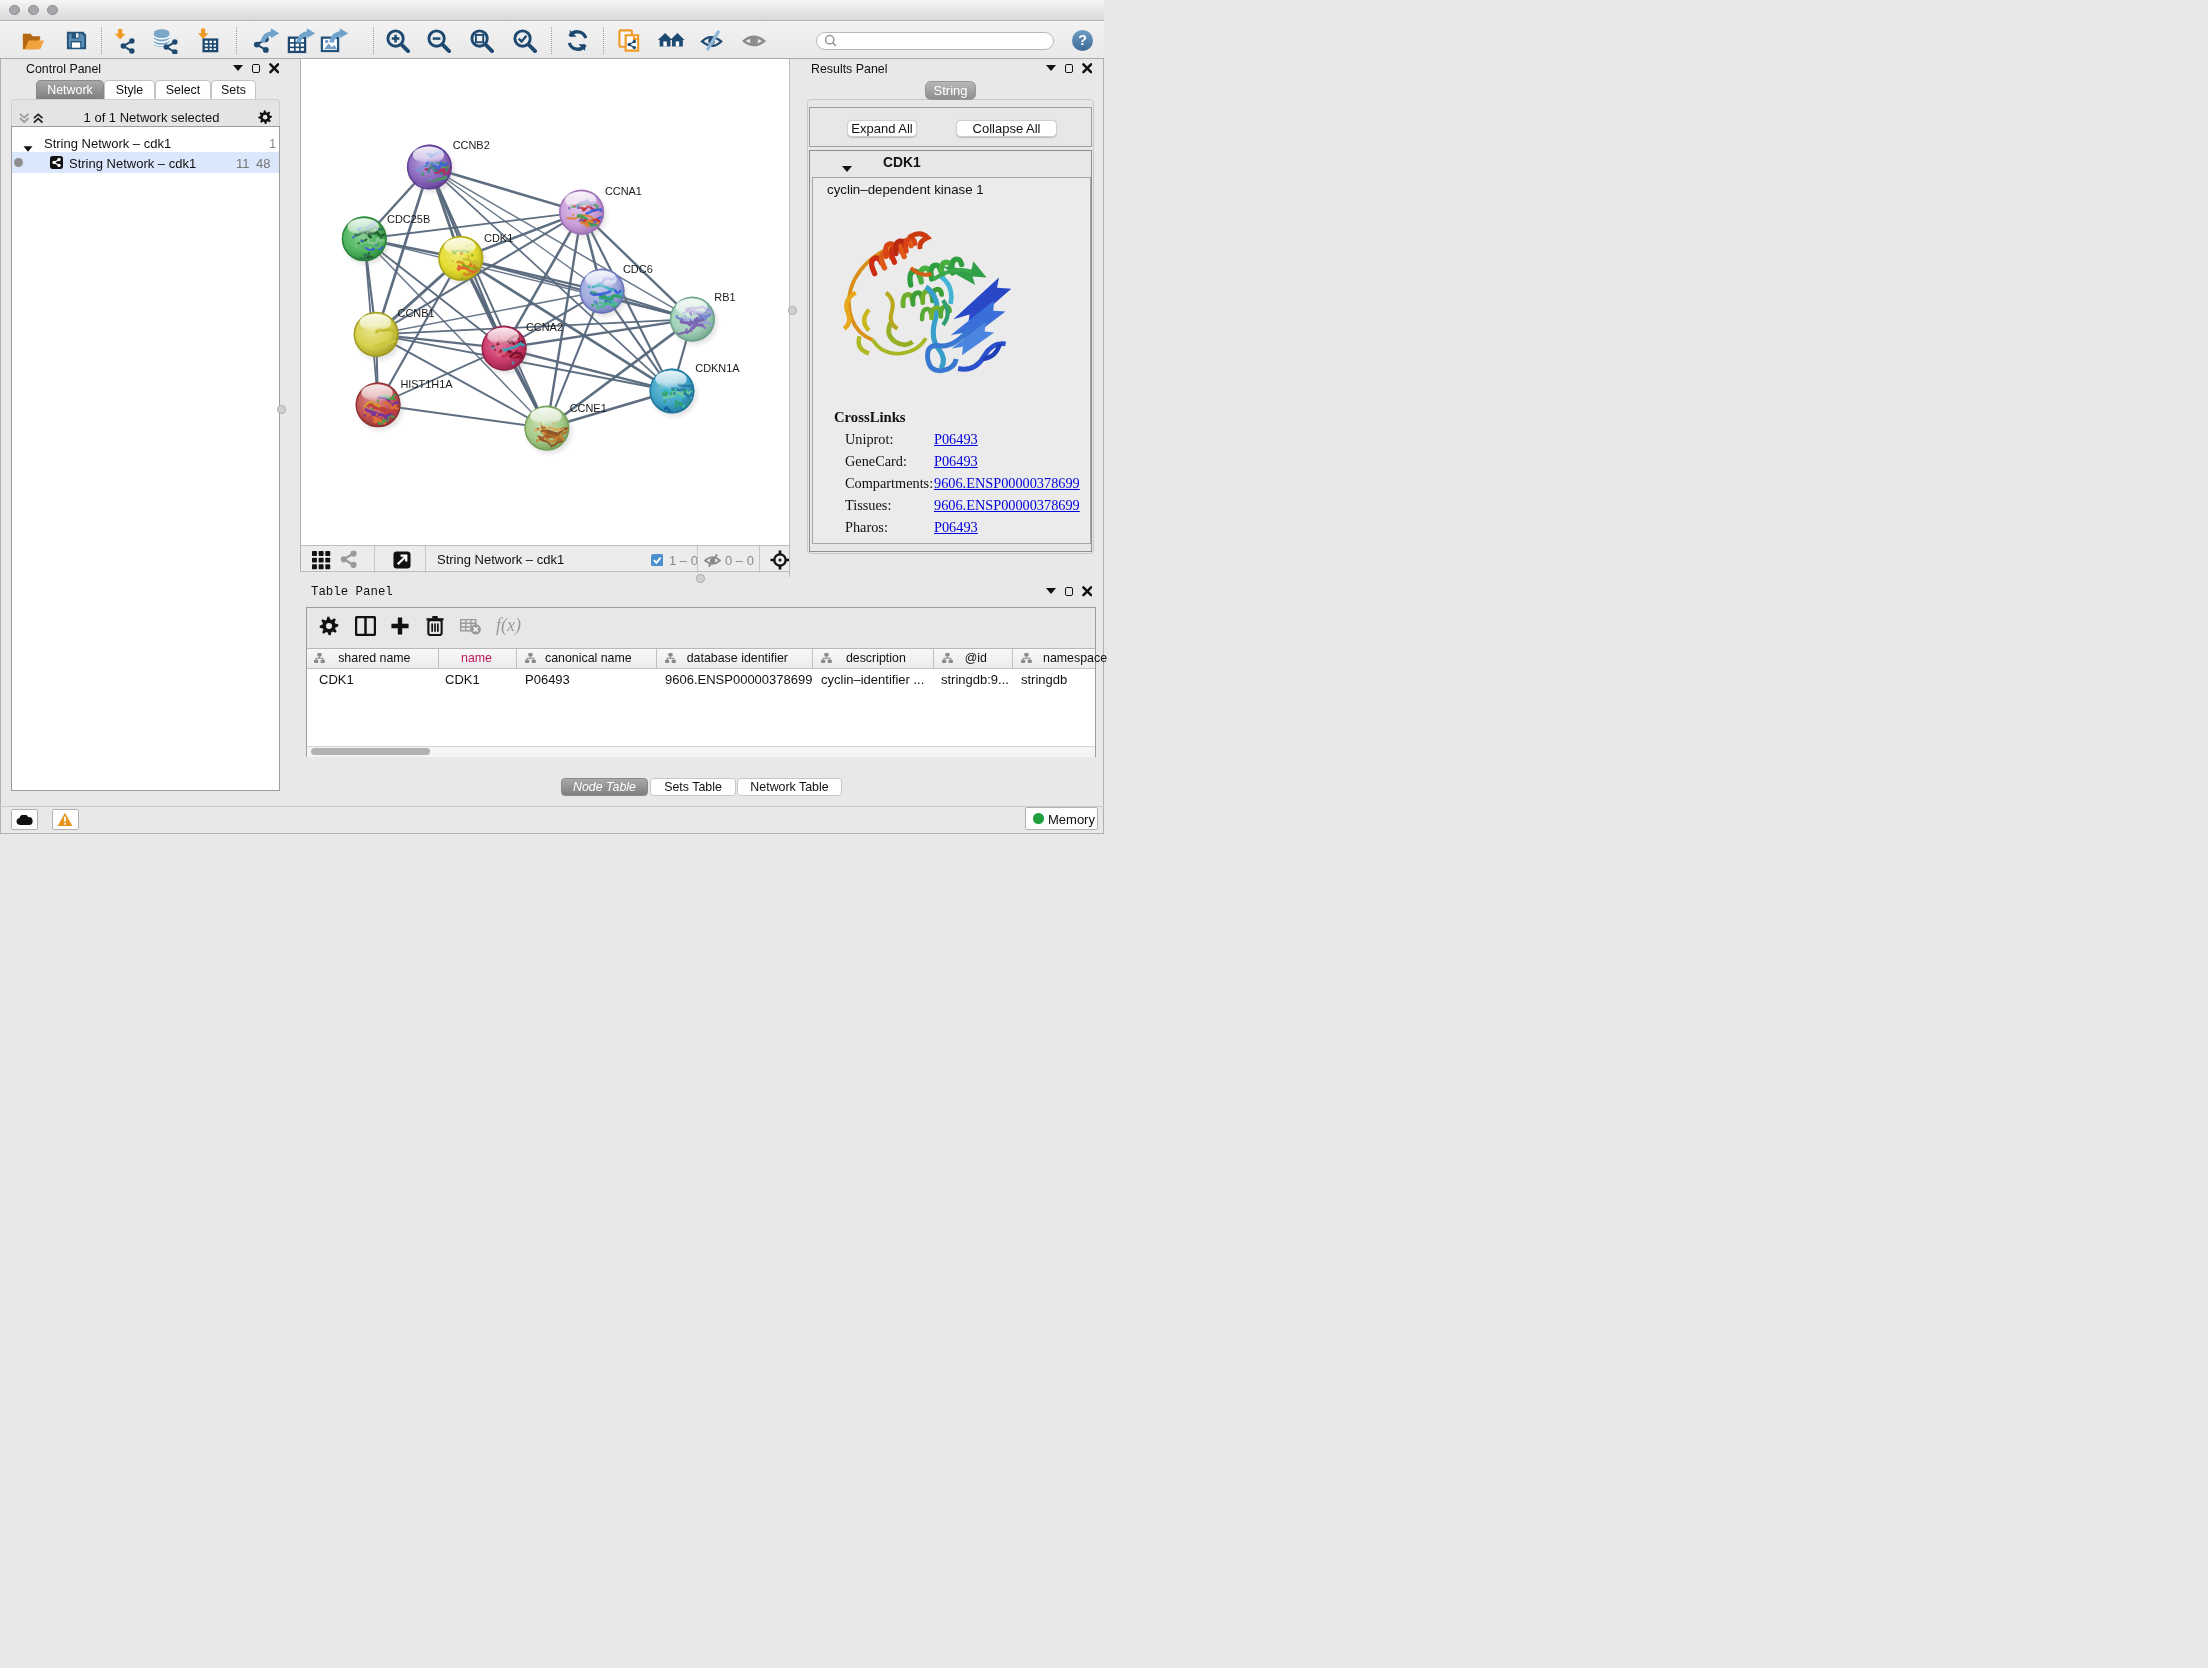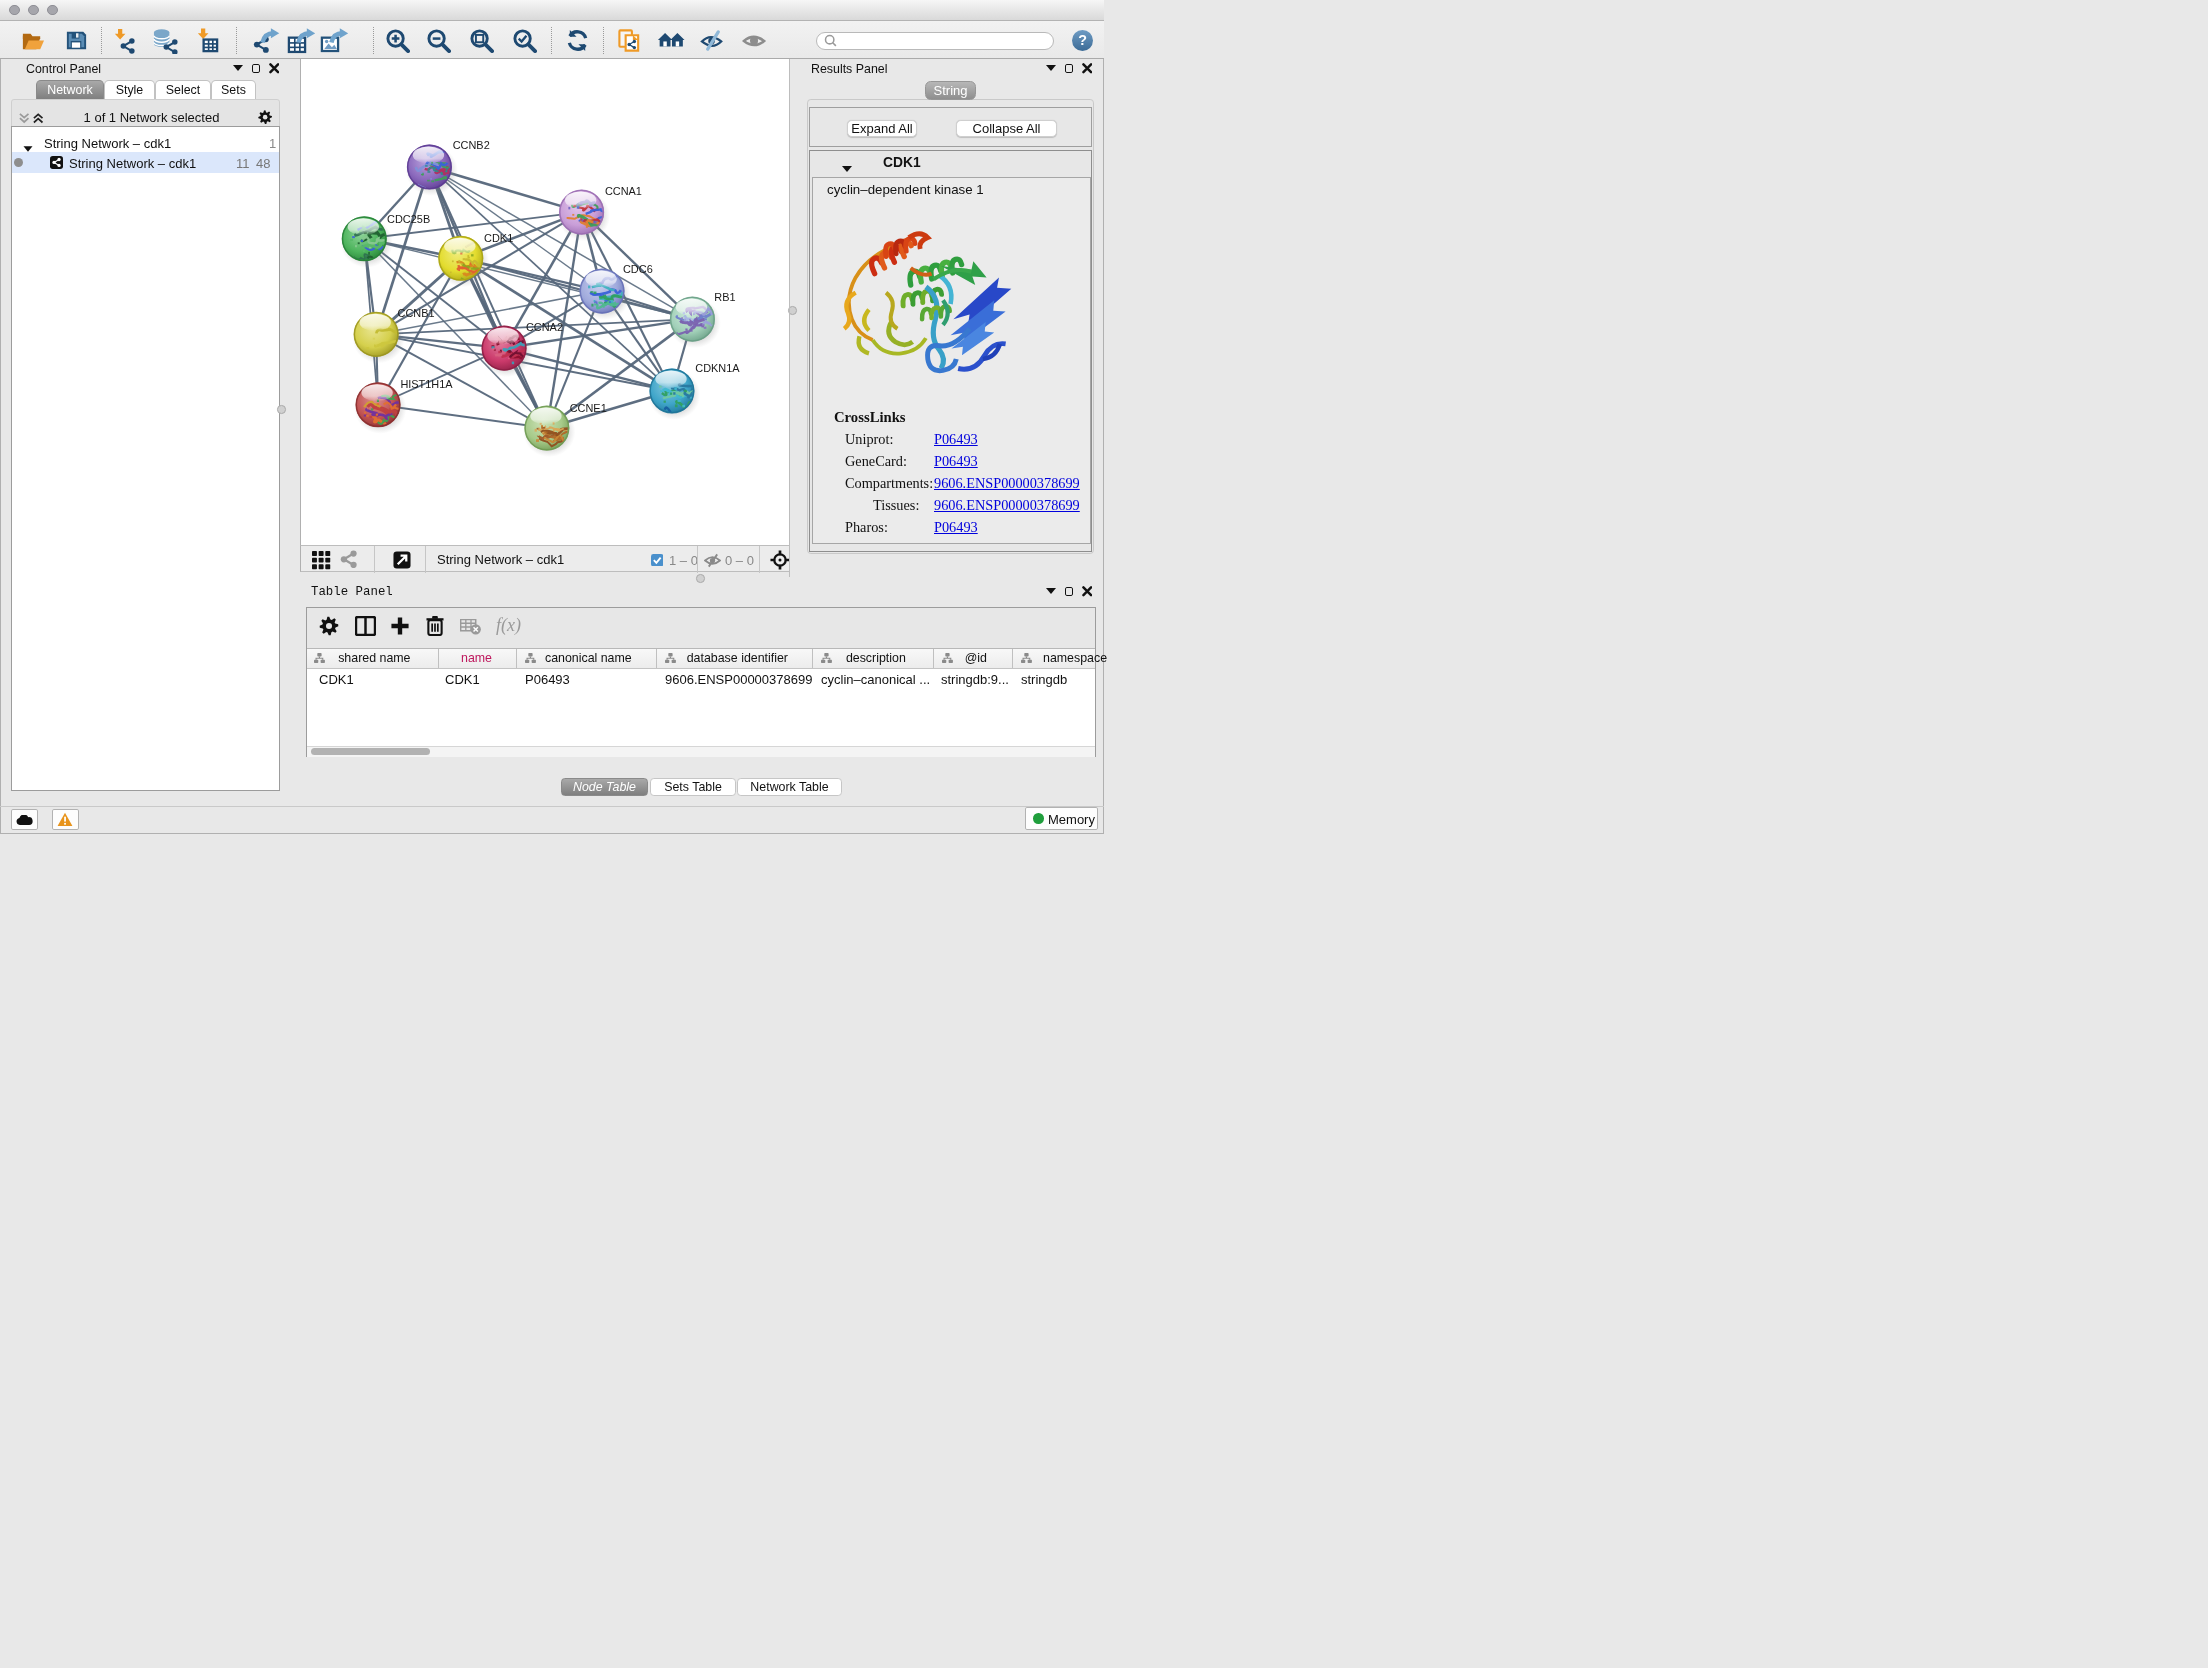--- a/index.html
+++ b/index.html
@@ -749,21 +749,21 @@
     <path d="M84,44 q12,10 22,6" stroke="#d06018" fill="none" stroke-width="4.2"></path>
     <path d="M118,78 q10,14 0,26" stroke="#2f9e70" fill="none" stroke-width="4.4"></path>
   </svg>
 <div class="abs" style="left:834px;top:409px;font-family:'Liberation Serif',serif;font-size:14.7px;font-weight:bold;color:#111;">CrossLinks</div>
 <div class="abs" style="left:845px;top:431px;font-family:'Liberation Serif',serif;font-size:14.3px;color:#111;">Uniprot:</div>
 <div class="abs" style="left:934px;top:431px;font-family:'Liberation Serif',serif;font-size:14.3px;"><a class="lnk">P06493</a></div>
 <div class="abs" style="left:845px;top:453px;font-family:'Liberation Serif',serif;font-size:14.3px;color:#111;">GeneCard:</div>
 <div class="abs" style="left:934px;top:453px;font-family:'Liberation Serif',serif;font-size:14.3px;"><a class="lnk">P06493</a></div>
 <div class="abs" style="left:845px;top:475px;font-family:'Liberation Serif',serif;font-size:14.3px;color:#111;">Compartments:</div>
 <div class="abs" style="left:934px;top:475px;font-family:'Liberation Serif',serif;font-size:14.3px;"><a class="lnk">9606.ENSP00000378699</a></div>
-<div class="abs" style="left:845px;top:497px;font-family:'Liberation Serif',serif;font-size:14.3px;color:#111;margin-left:28px;">Tissues:</div>
+<div class="abs" style="left:845px;top:497px;font-family:'Liberation Serif',serif;font-size:14.3px;color:#111;">Tissues:</div>
 <div class="abs" style="left:934px;top:497px;font-family:'Liberation Serif',serif;font-size:14.3px;"><a class="lnk">9606.ENSP00000378699</a></div>
 <div class="abs" style="left:845px;top:519px;font-family:'Liberation Serif',serif;font-size:14.3px;color:#111;">Pharos:</div>
 <div class="abs" style="left:934px;top:519px;font-family:'Liberation Serif',serif;font-size:14.3px;"><a class="lnk">P06493</a></div>
 <div class="abs ptitle" style="left:311px;top:585px;font-family:Liberation Mono, monospace;">Table Panel</div>
 <div class="panelbtns" style="left:1046px;top:586px;">
     <span class="tri-d"></span>
     <span class="flo"></span>
     <svg width="10.5" height="10.5" viewBox="0 0 11 11">
       <path d="M1.5,1.5 L9.5,9.5 M9.5,1.5 L1.5,9.5" stroke="#111" stroke-width="2.6" stroke-linecap="round"></path>
     </svg>
@@ -841,21 +841,21 @@
     <rect x="3.5" y="0" width="4.5" height="3.6" rx="0.8" fill="#8a8a8a"></rect>
     <rect x="0" y="7" width="4.5" height="3.6" rx="0.8" fill="#8a8a8a"></rect>
     <rect x="7" y="7" width="4.5" height="3.6" rx="0.8" fill="#8a8a8a"></rect>
     <path d="M5.7,3.6 v2 M2.2,7 v-1.5 h7 V7" stroke="#8a8a8a" stroke-width="1.2" fill="none"></path>
   </svg>
 <div class="abs" style="left:307px;top:669px;width:788px;height:77px;background:#fff;"></div>
 <div class="abs" style="left:319px;top:672px;font-size:13px;color:#111;">CDK1</div>
 <div class="abs" style="left:445px;top:672px;font-size:13px;color:#111;">CDK1</div>
 <div class="abs" style="left:525px;top:672px;font-size:13px;color:#111;">P06493</div>
 <div class="abs" style="left:665px;top:672px;font-size:13px;color:#111;">9606.ENSP00000378699</div>
-<div class="abs" style="left:821px;top:672px;font-size:13px;color:#111;">cyclin–canonical ...</div>
+<div class="abs" style="left:821px;top:672px;font-size:13px;color:#111;">cyclin–identifier ...</div>
 <div class="abs" style="left:941px;top:672px;font-size:13px;color:#111;">stringdb:9...</div>
 <div class="abs" style="left:1021px;top:672px;font-size:13px;color:#111;">stringdb</div>
 <div class="abs" style="left:307px;top:746px;width:788px;height:10.5px;background:#f4f4f4;border-top:1px solid #d6d6d6;"></div>
 <div class="abs" style="left:311px;top:748px;width:119px;height:6.7px;border-radius:3.8px;background:#b2b2b2;"></div>
 <div class="btab btabsel" style="left:561px;top:778px;width:87px;">Node Table</div>
 <div class="btab" style="left:650px;top:778px;width:86px;">Sets Table</div>
 <div class="btab" style="left:737px;top:778px;width:105px;">Network Table</div>
 <div class="abs" style="left:0px;top:806px;width:1104px;height:1px;background:#c9c9c9;"></div>
 <div class="abs" style="left:10.5px;top:809px;width:27.6px;height:21px;background:#fdfdfd;border:1px solid #b2b2b2;border-radius:1.9px;"></div>
 <svg class="abs" style="left:16px;top:815px;" width="17" height="10.5" viewBox="0 0 18 11">

